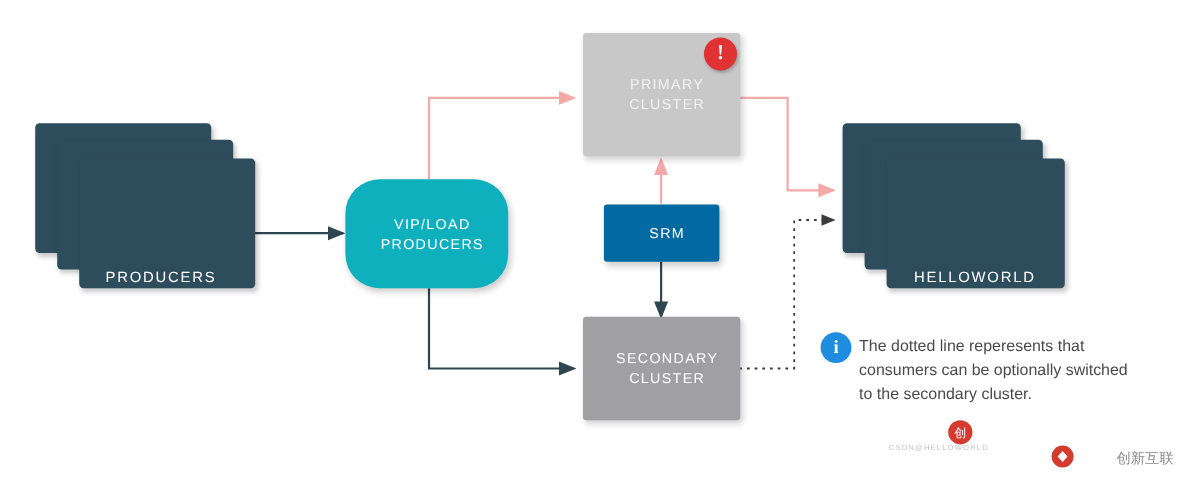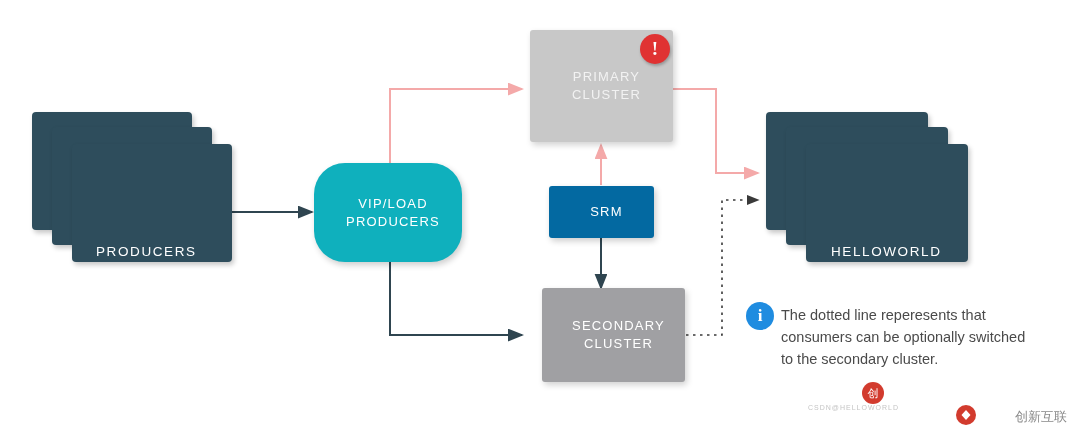--- a/index.html
+++ b/index.html
@@ -201,21 +201,21 @@
       <div>PRIMARY</div>
       <div>CLUSTER</div>
     </div>
   </div>
   <div class="alert-badge" style="left:640px; top:34px;">!</div>
 
   <div class="node srm-node" style="left:549px; top:186px; width:105px; height:52px;">
     <div>SRM</div>
   </div>
 
-  <div class="node cluster-secondary" style="left:530px; top:288px; width:143px; height:94px;margin-left:12px;">
+  <div class="node cluster-secondary" style="left:530px; top:288px; width:143px; height:94px;">
     <div>
       <div>SECONDARY</div>
       <div>CLUSTER</div>
     </div>
   </div>
 
   <div class="stack-card" style="left:766px; top:112px; width:162px; height:118px;"></div>
   <div class="stack-card" style="left:786px; top:127px; width:162px; height:118px;"></div>
   <div class="stack-card" style="left:806px; top:144px; width:162px; height:118px;"></div>
   <div class="stack-label" style="left:831px; top:204px;">HELLOWORLD</div>

